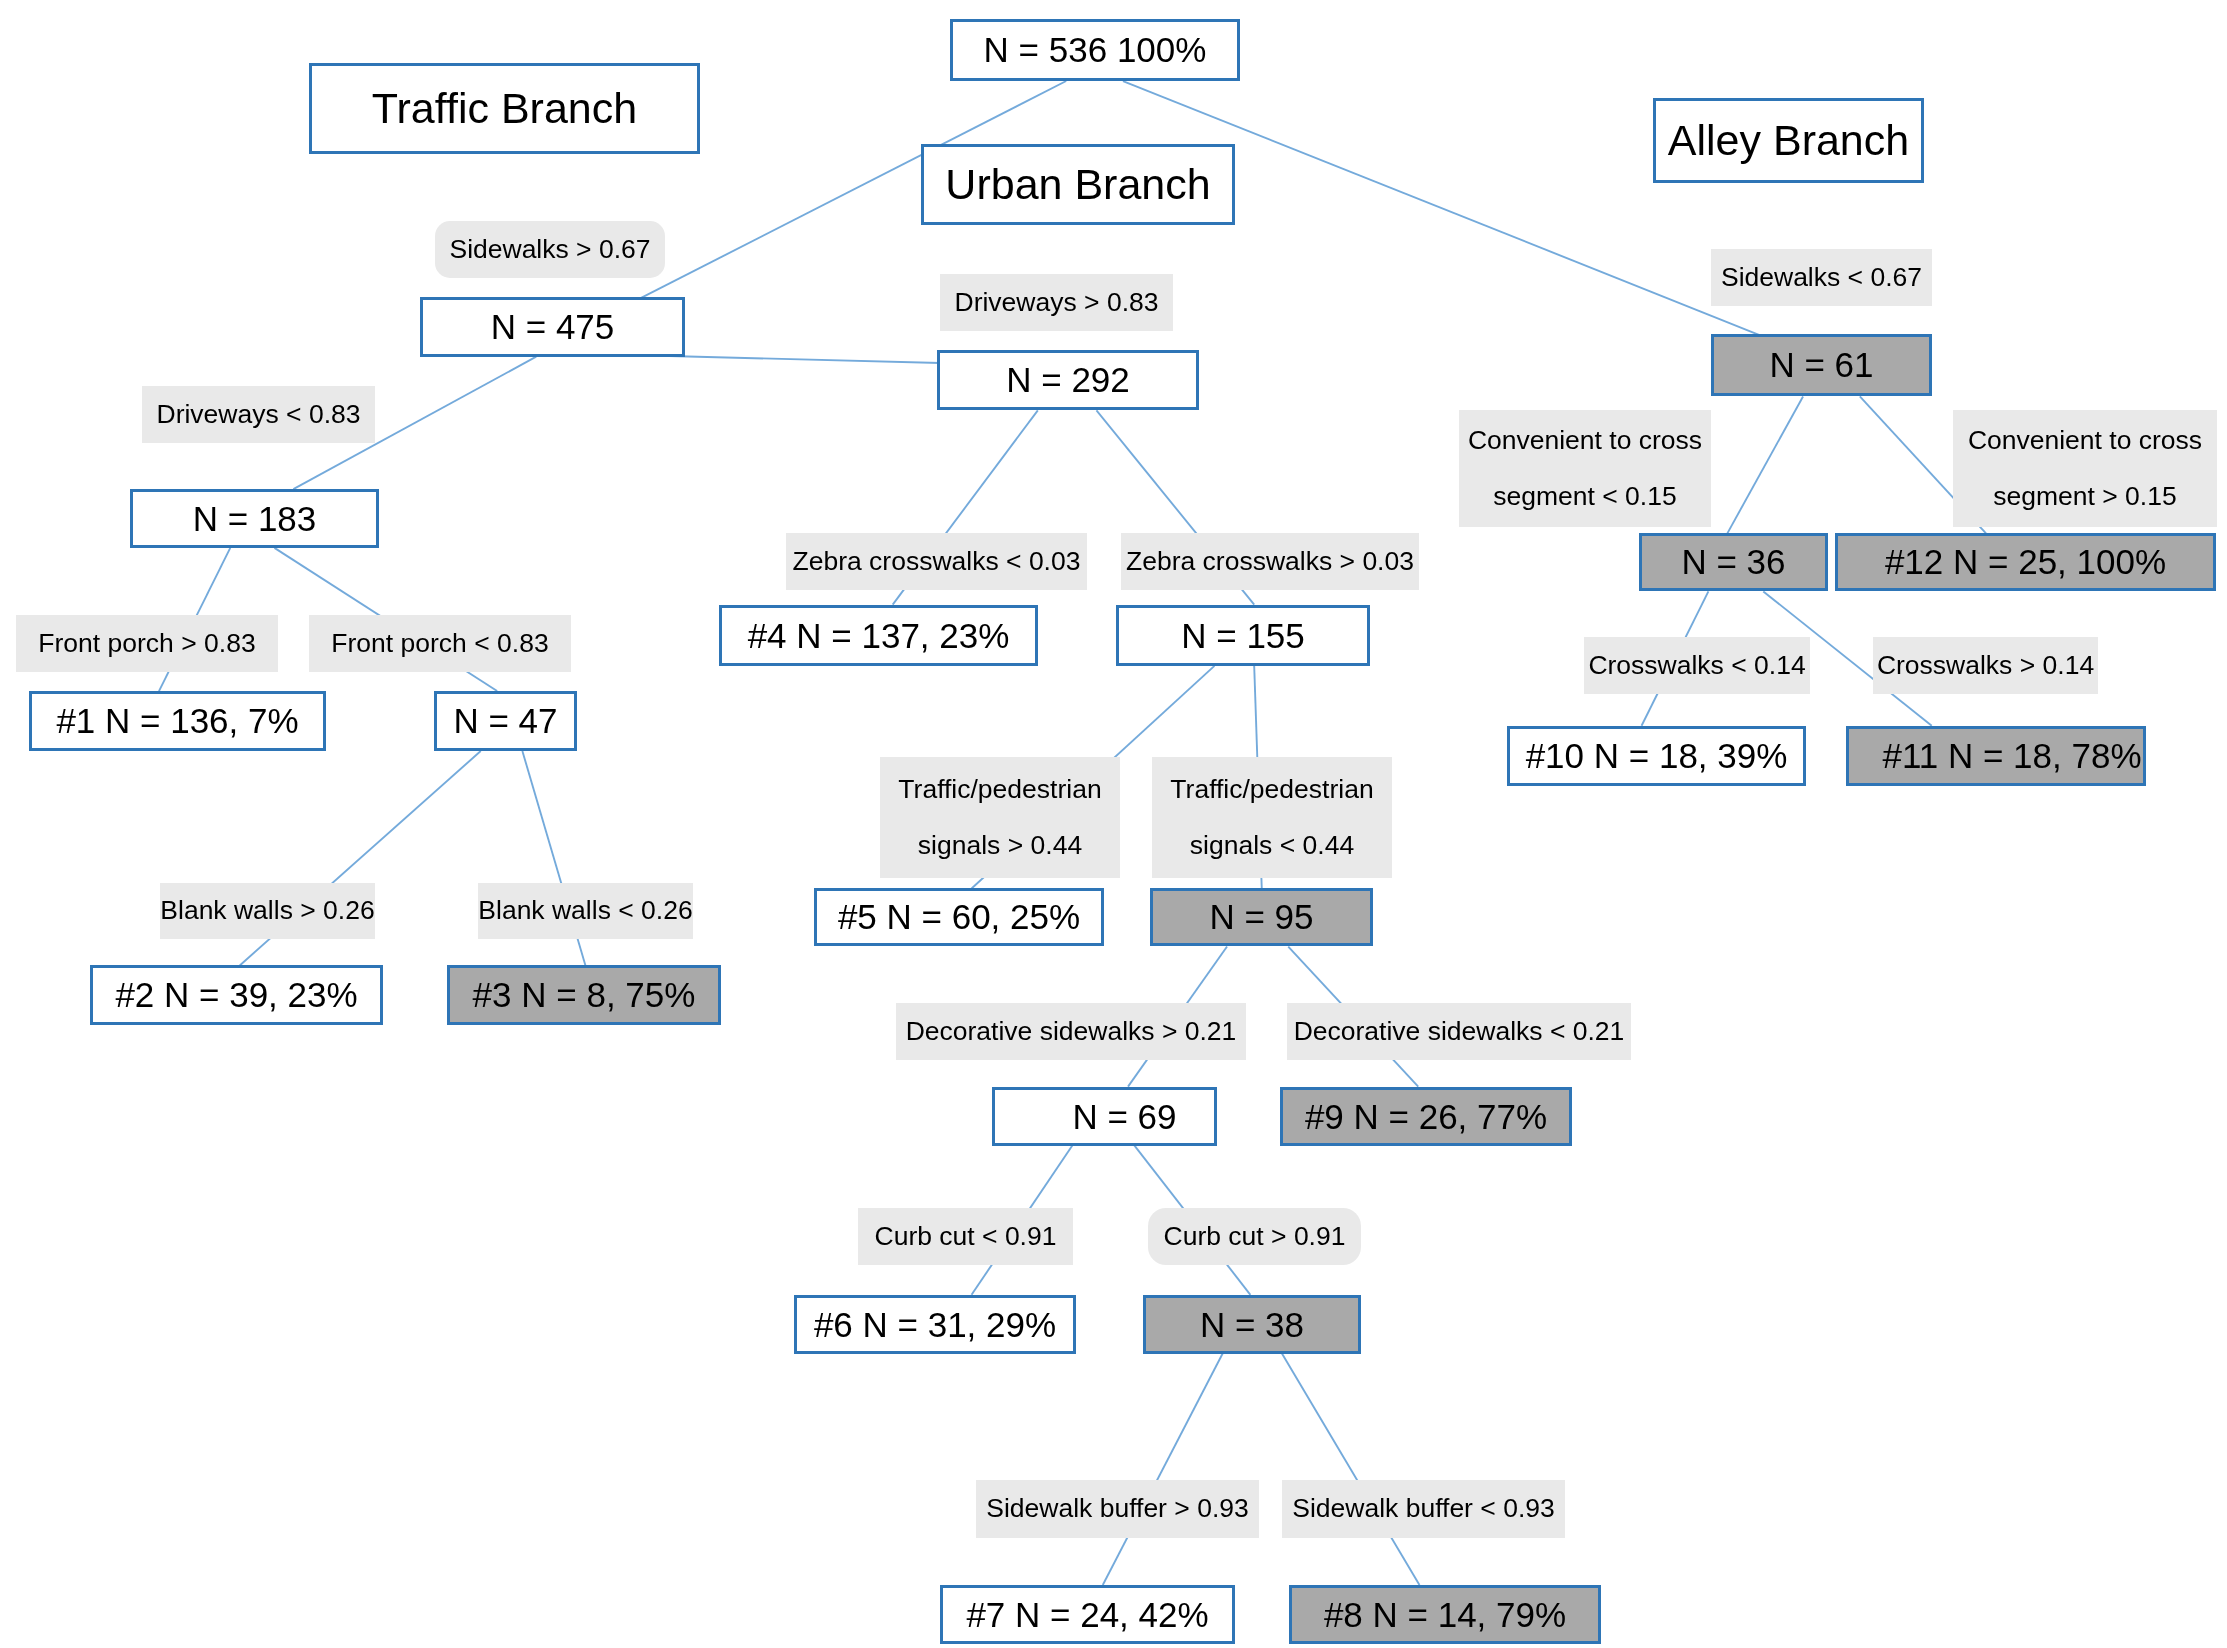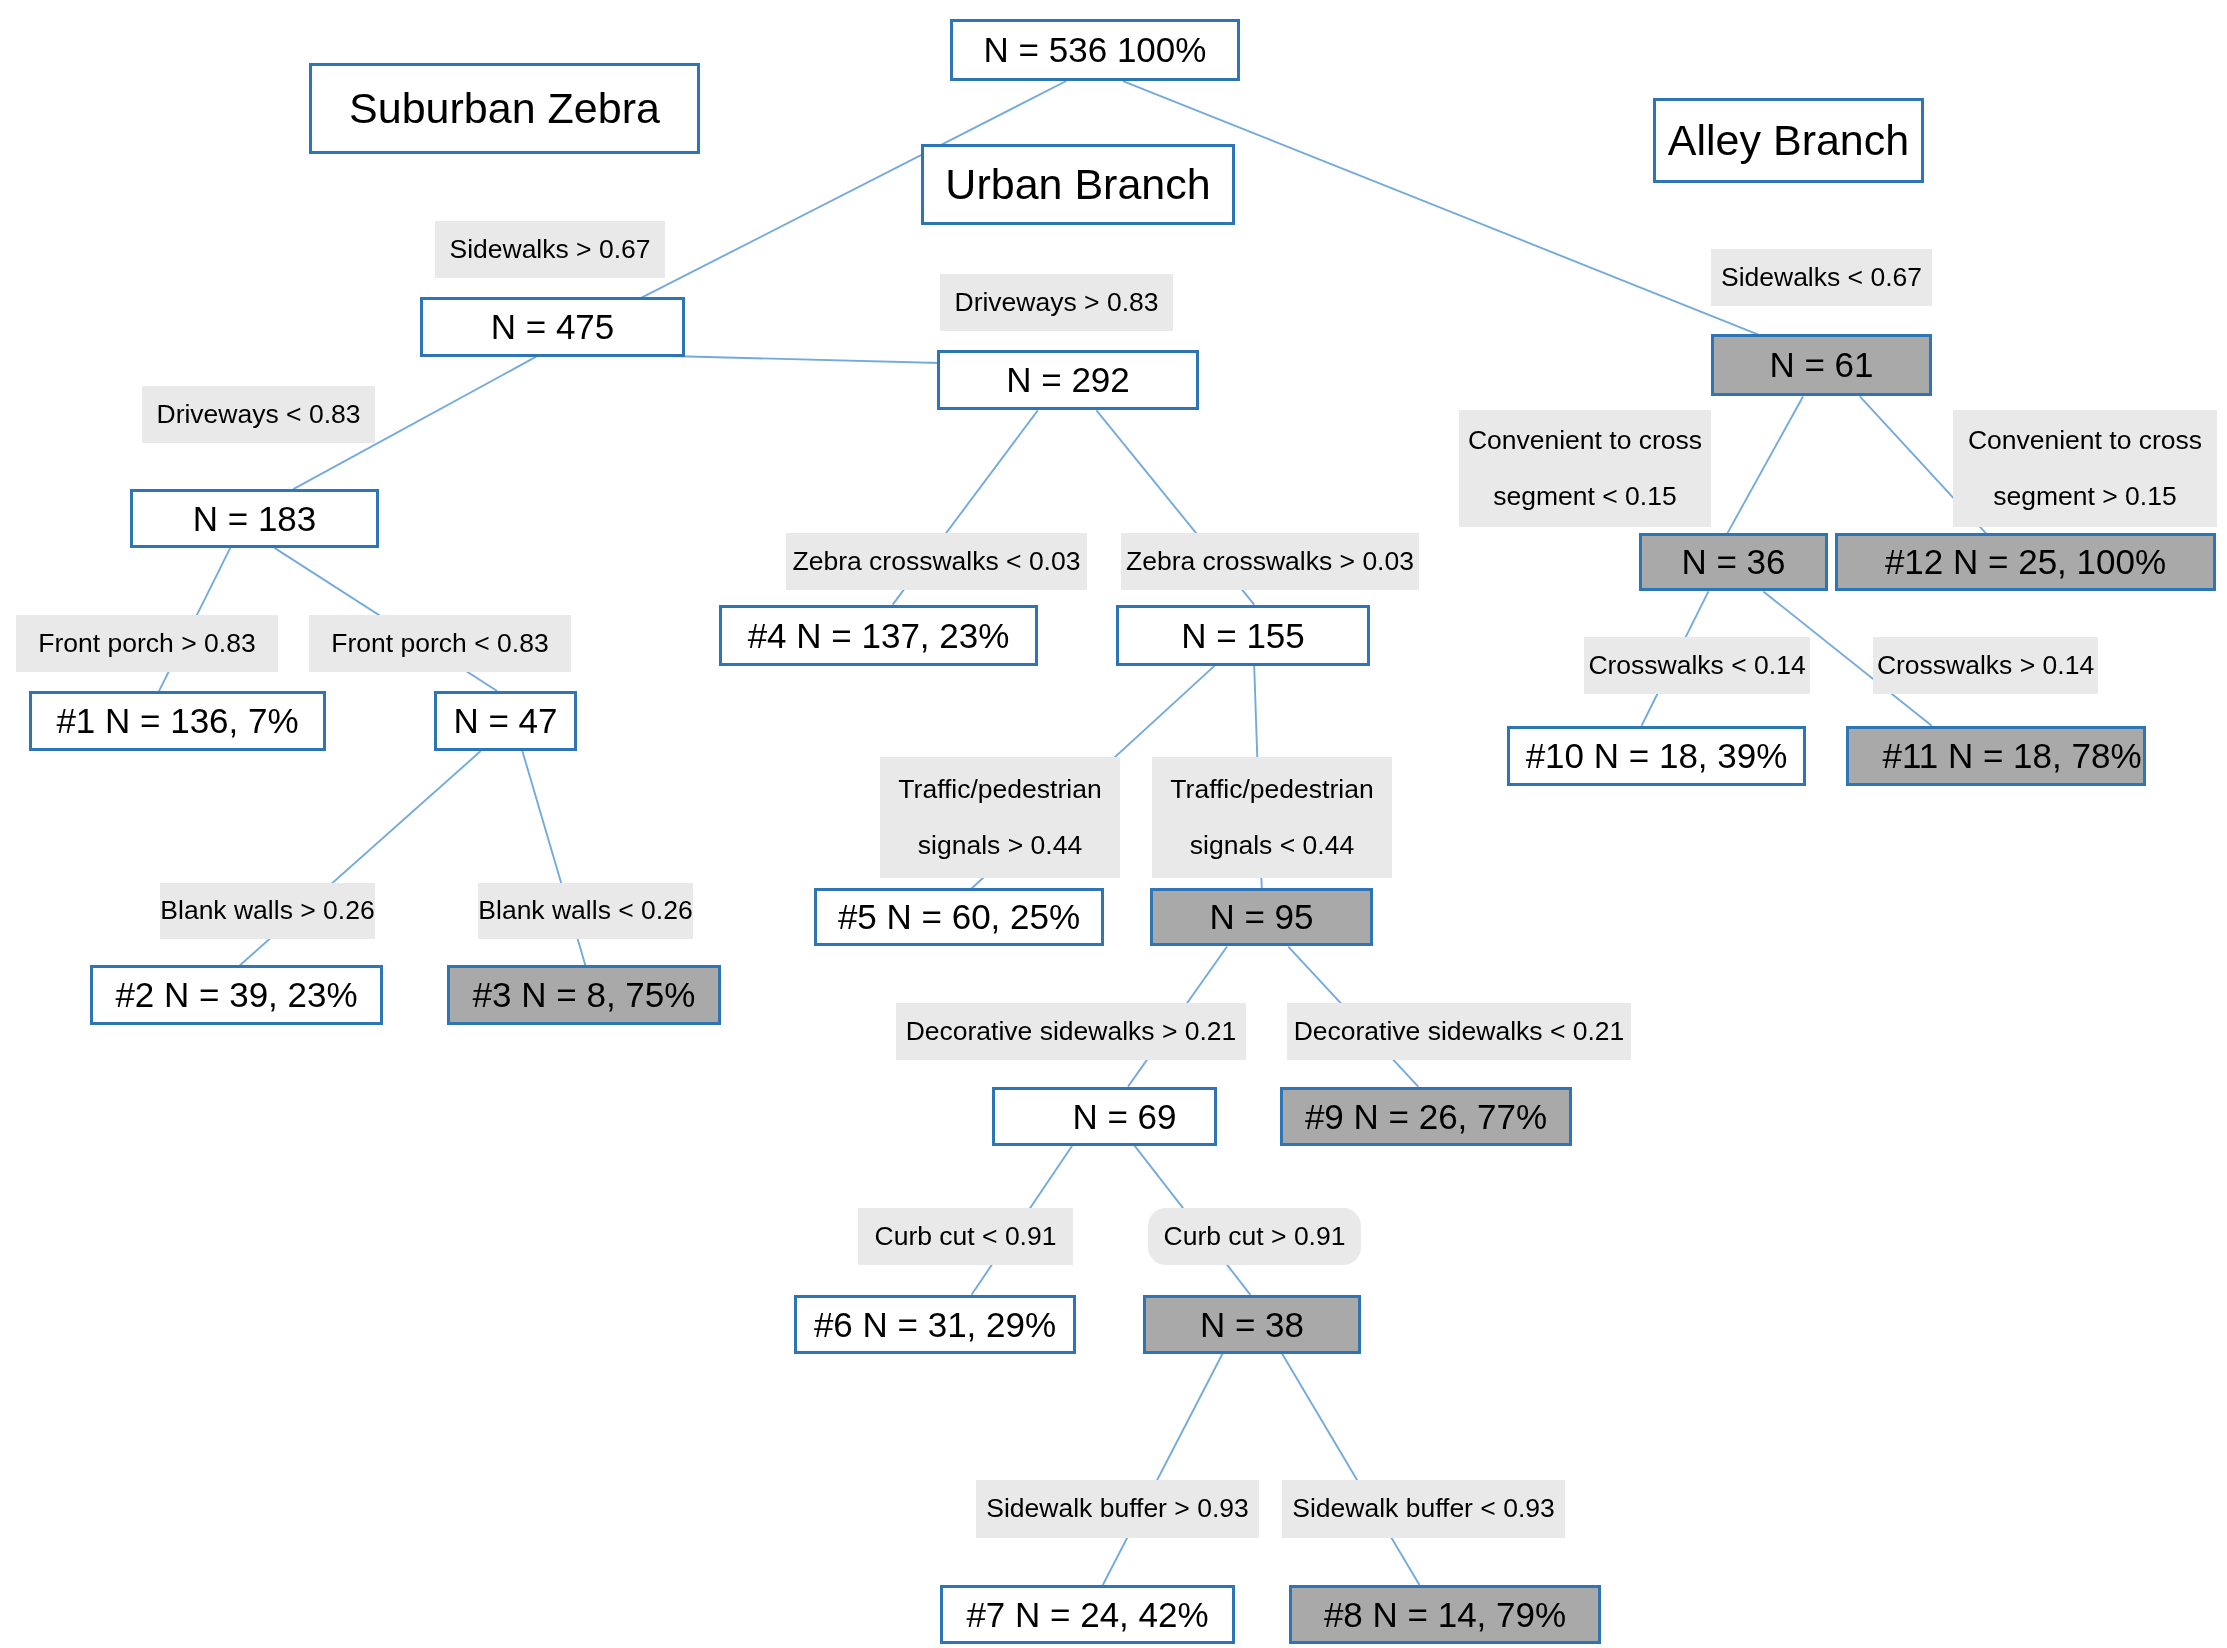--- a/index.html
+++ b/index.html
@@ -86,21 +86,21 @@
       <line x1="1700" y1="1815" x2="1540" y2="2052" stroke="#74aadb" stroke-width="3"></line>
       <line x1="1798" y1="1815" x2="1982" y2="2052" stroke="#74aadb" stroke-width="3"></line>
       <line x1="1938" y1="2145" x2="1748" y2="2512" stroke="#74aadb" stroke-width="3"></line>
       <line x1="2032" y1="2145" x2="2250" y2="2512" stroke="#74aadb" stroke-width="3"></line>
       <line x1="2858" y1="628" x2="2738" y2="845" stroke="#74aadb" stroke-width="3"></line>
       <line x1="2948" y1="628" x2="3148" y2="845" stroke="#74aadb" stroke-width="3"></line>
       <line x1="2708" y1="937" x2="2602" y2="1150" stroke="#74aadb" stroke-width="3"></line>
       <line x1="2795" y1="937" x2="3062" y2="1150" stroke="#74aadb" stroke-width="3"></line>
     </svg>
   <div id="nodes-layer">
-      <div class="split-label" style="left: 435px; top: 221px; width: 230px; height: 57px;">
+      <div class="split-label" style="left: 435px; top: 221px; width: 230px; height: 57px; border-radius: 15px;">
         <div>Sidewalks &gt; 0.67</div>
       </div>
       <div class="split-label" style="left: 940px; top: 274px; width: 233px; height: 57px;">
         <div>Driveways &gt; 0.83</div>
       </div>
       <div class="split-label" style="left: 1711px; top: 249px; width: 221px; height: 57px;">
         <div>Sidewalks &lt; 0.67</div>
       </div>
       <div class="split-label" style="left: 142px; top: 386px; width: 233px; height: 57px;">
         <div>Driveways &lt; 0.83</div>
@@ -160,21 +160,21 @@
       <div class="split-label" style="left: 1584px; top: 637px; width: 226px; height: 57px;">
         <div>Crosswalks &lt; 0.14</div>
       </div>
       <div class="split-label" style="left: 1873px; top: 637px; width: 225px; height: 57px;">
         <div>Crosswalks &gt; 0.14</div>
       </div>
       <div class="node node-root" style="left: 950px; top: 19px; width: 290px; height: 62px;">
         <span>N = 536 100%</span>
       </div>
       <div class="node node-title" style="left: 309px; top: 63px; width: 391px; height: 91px;">
-        <span>Suburban Zebra</span>
+        <span>Traffic Branch</span>
       </div>
       <div class="node node-title" style="left: 921px; top: 144px; width: 314px; height: 81px;">
         <span>Urban Branch</span>
       </div>
       <div class="node node-title" style="left: 1653px; top: 98px; width: 271px; height: 85px;">
         <span>Alley Branch</span>
       </div>
       <div class="node node-white" style="left: 420px; top: 297px; width: 265px; height: 60px;">
         <span>N = 475</span>
       </div>

